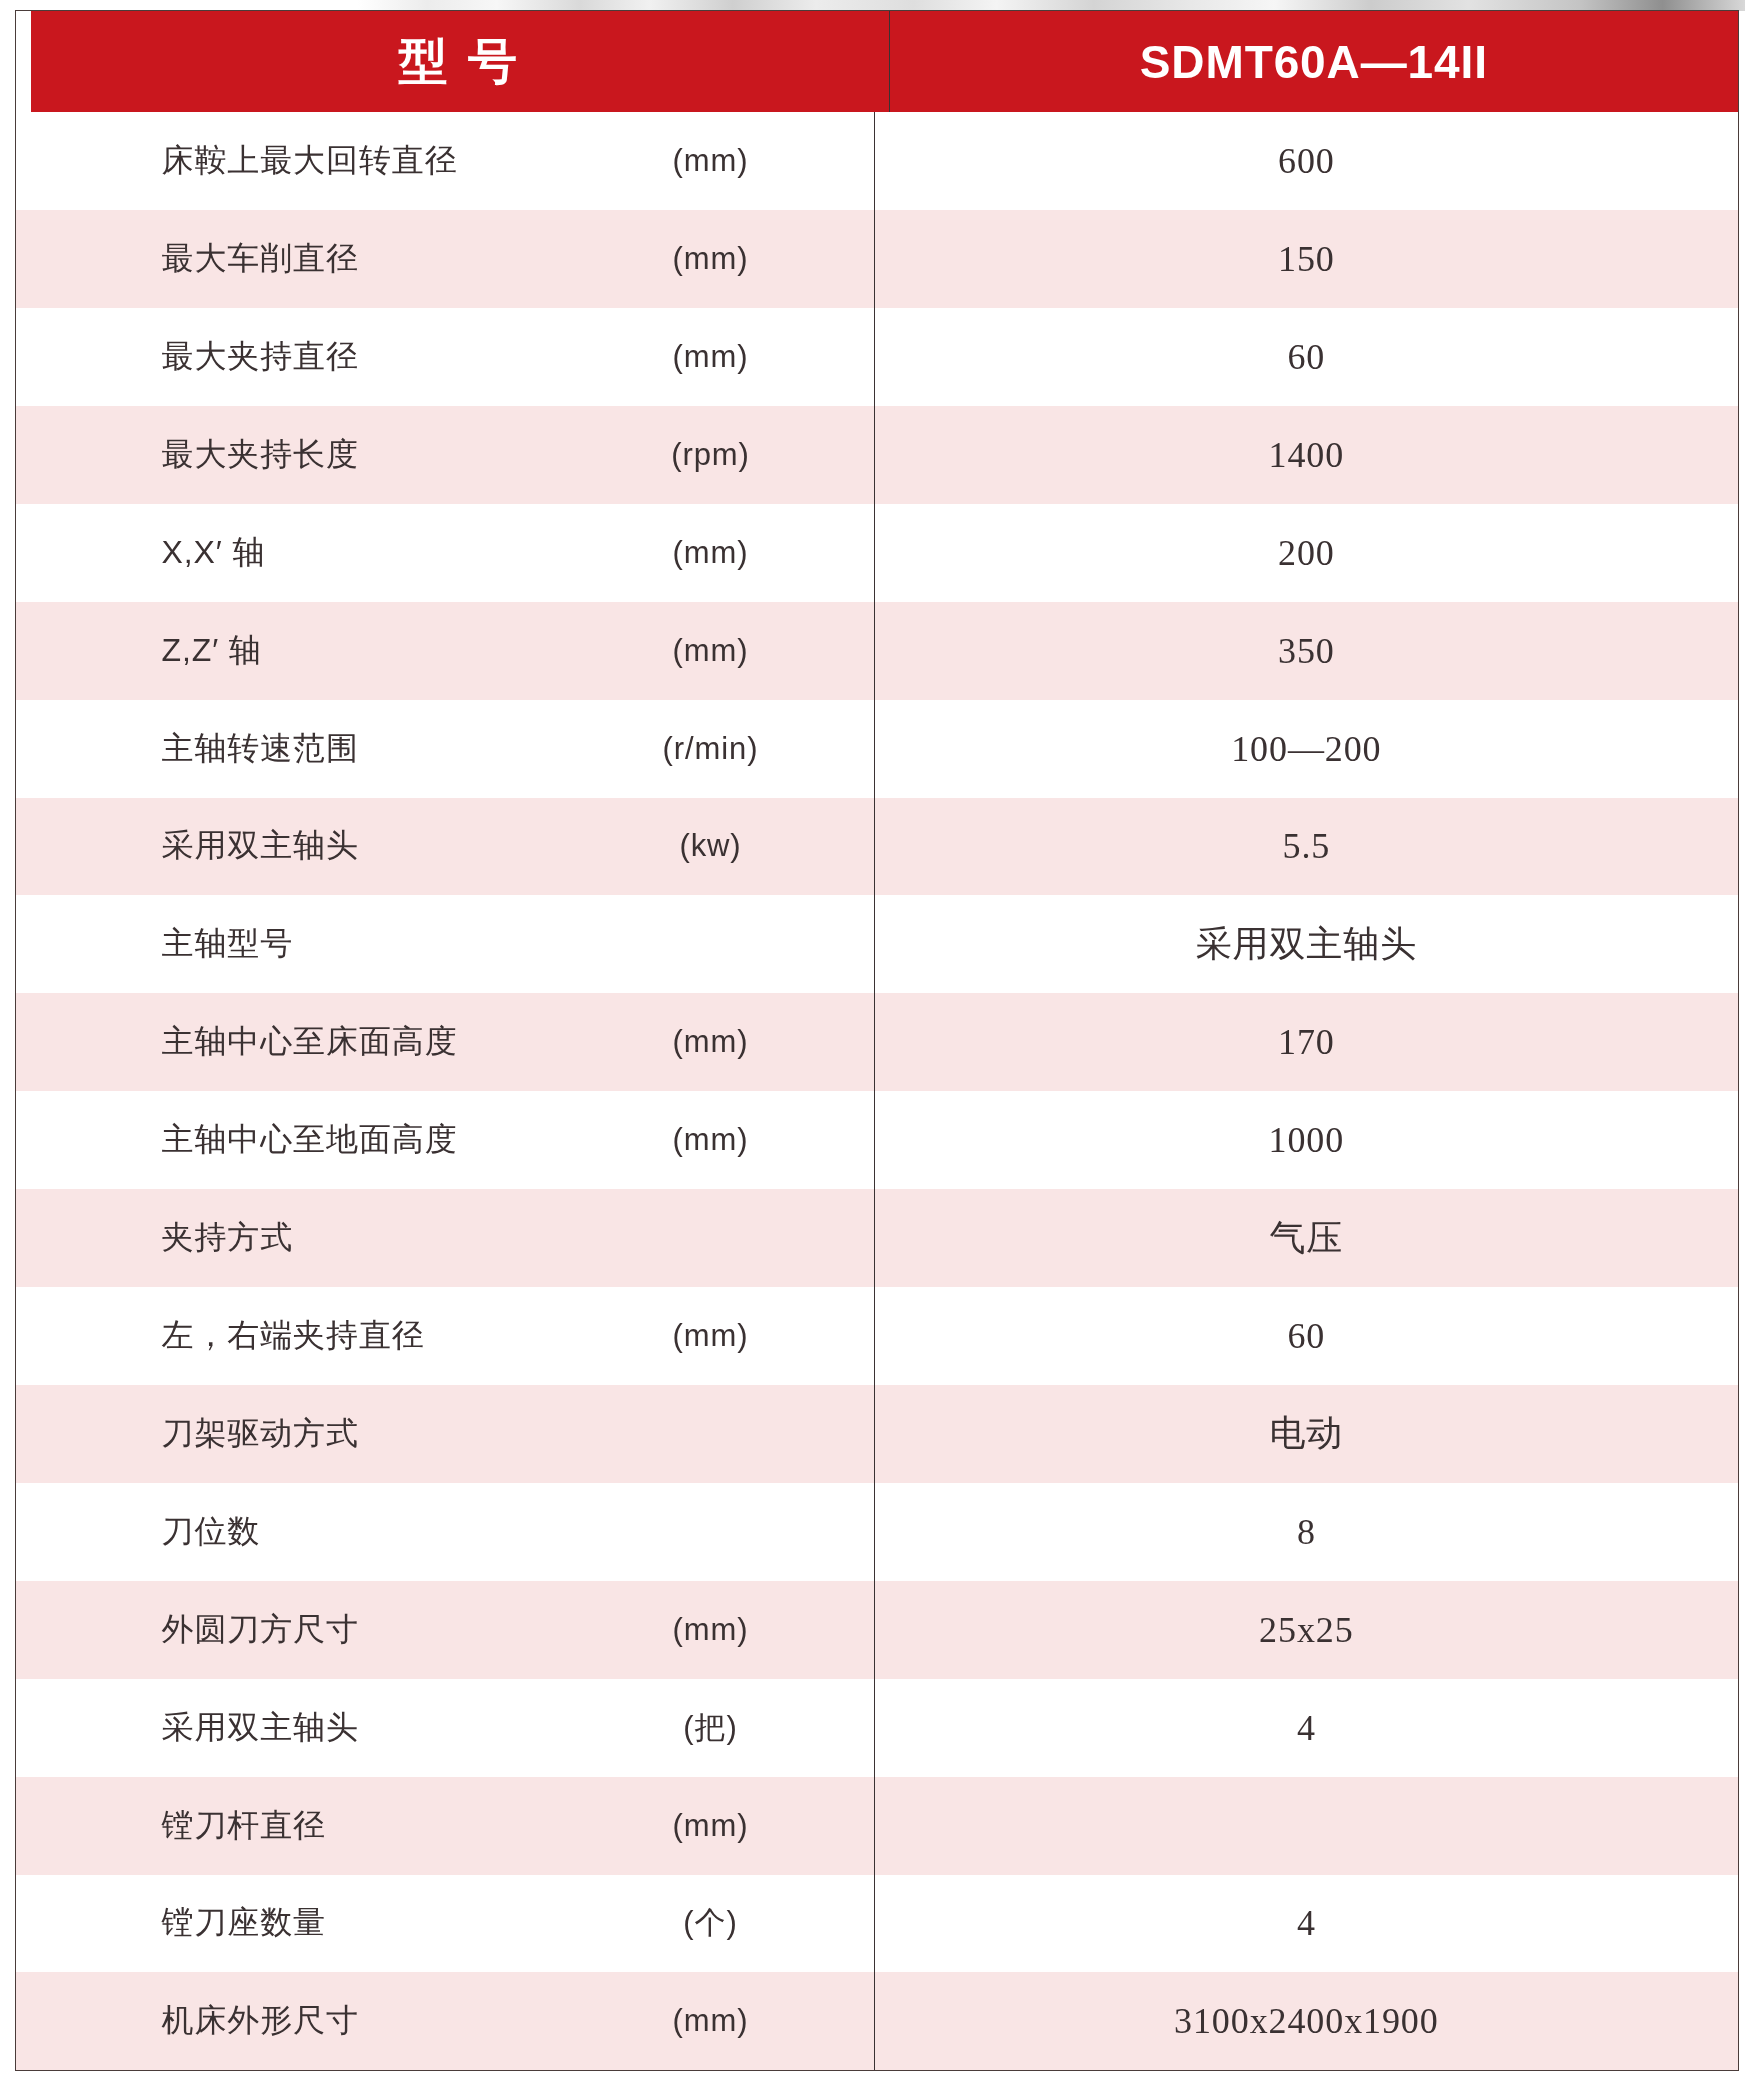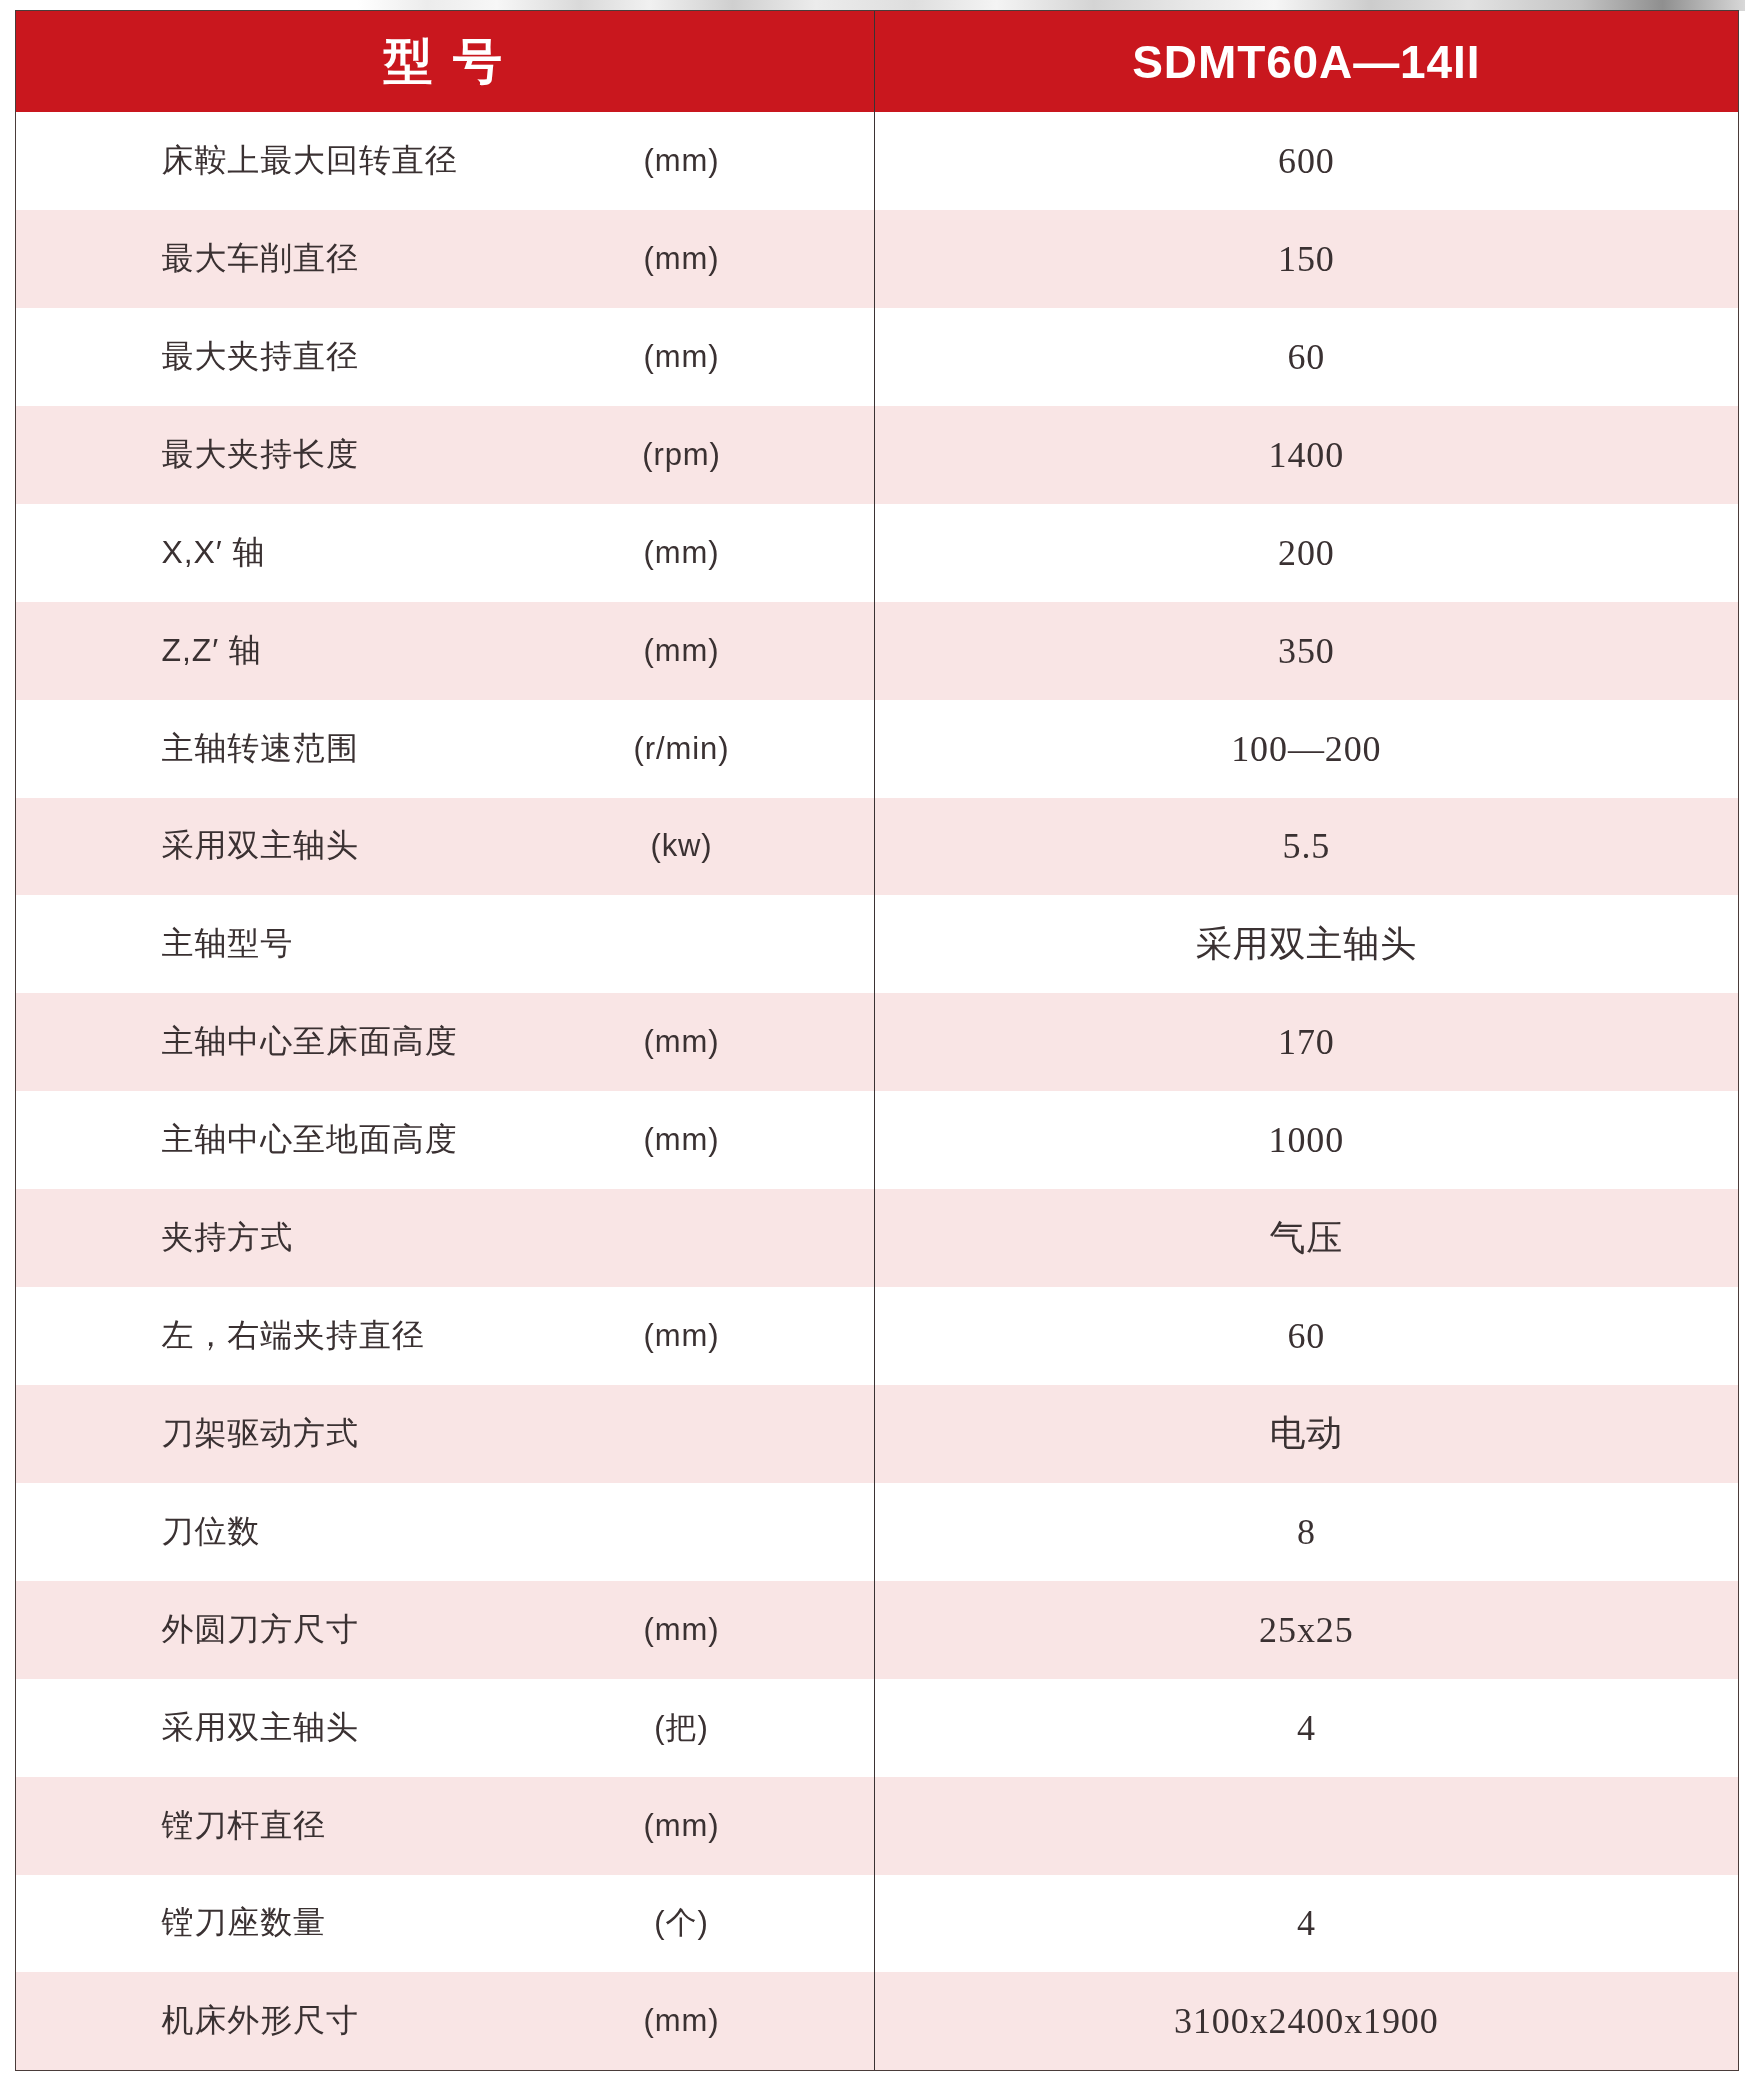--- a/index.html
+++ b/index.html
@@ -29,37 +29,37 @@
       #8f8f8f 94%,#d9d9d9 100%);
   }
 
   .spec-table{
     position:absolute;left:14.5px;top:10.2px;width:1724px;height:2061px;
     border:1.7px solid var(--border-dark);
     display:flex;flex-direction:column;background:#ffffff;
   }
   .thead{
     height:101px;flex:0 0 101px;display:flex;align-items:stretch;
-    background:var(--header-red);color:var(--header-text);
+    background:var(--header-red);color:var(--header-text);margin-left:15px;
   }
   .th{display:flex;align-items:center;justify-content:center;}
   .th.left{width:858px;font-size:49px;font-weight:700;letter-spacing:3.4px;}
   .th.right{flex:1;font-size:46px;font-weight:700;letter-spacing:0.9px;}
   .col-divider{width:1.7px;background:var(--divider-dark);flex:0 0 1.7px;}
 
   .tbody{flex:1;display:flex;flex-direction:column;}
   .tr{flex:1;display:flex;align-items:stretch;color:var(--text-dark);}
   .tr:nth-child(odd){background:var(--row-white);}
   .tr:nth-child(even){background:var(--row-pink);}
 
   .td{display:flex;align-items:center;}
   .td.left{width:858px;position:relative;padding-left:146px;font-size:32px;}
   .lbl{letter-spacing:0.9px;text-align:right;}
   .unit{
-    position:absolute;left:538px;width:256px;text-align:center;
+    position:absolute;left:567px;width:256px;text-align:center;
     font-size:31px;letter-spacing:0.9px;
   }
   .td.right{flex:1;justify-content:center;font-size:36px;letter-spacing:0.9px;font-family:Liberation Serif, serif;}
 </style>
 </head>
 <body>
 
 <div id="screen">
   <div class="photo-strip"></div>
 

